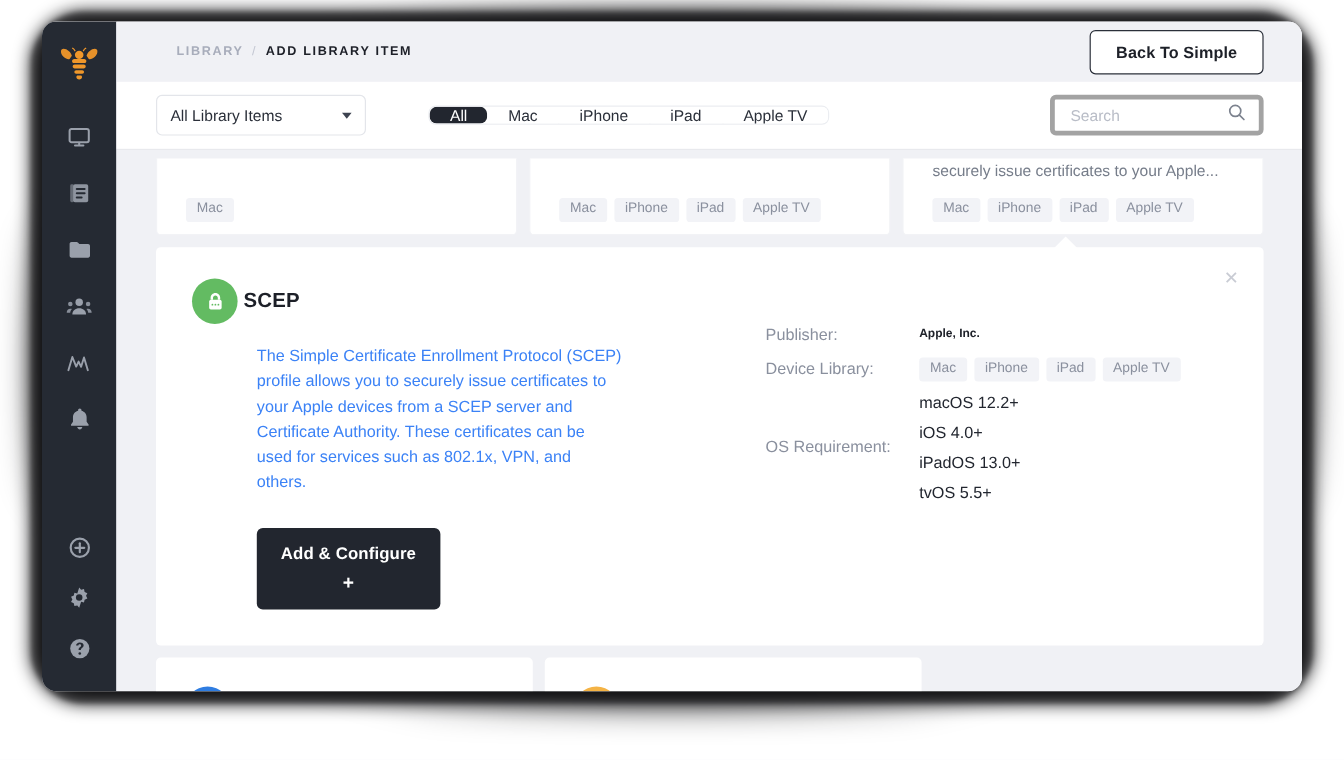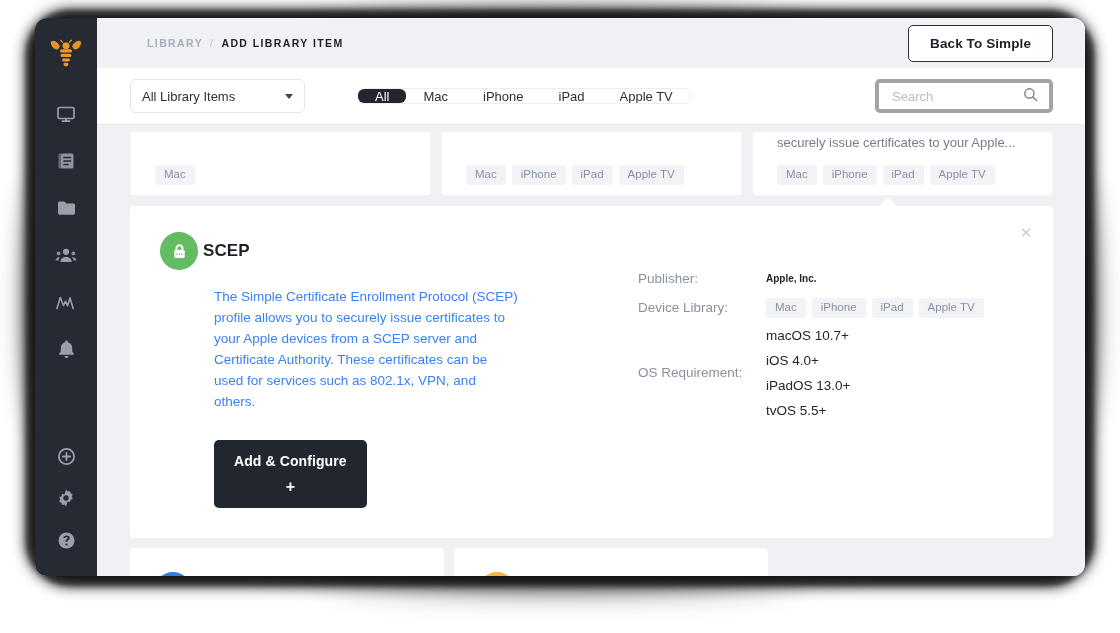--- a/index.html
+++ b/index.html
@@ -616,21 +616,21 @@
                 <div class="meta-badges">
                   <span class="badge">Mac</span>
                   <span class="badge">iPhone</span>
                   <span class="badge">iPad</span>
                   <span class="badge">Apple TV</span>
                 </div>
               </div>
               <div class="meta-row">
                 <div class="meta-label">OS Requirement:</div>
                 <div class="os-list">
-                  <div class="os-item">macOS 10.7+</div>
+                  <div class="os-item">macOS 12.2+</div>
                   <div class="os-item">iOS 4.0+</div>
                   <div class="os-item">iPadOS 13.0+</div>
                   <div class="os-item">tvOS 5.5+</div>
                 </div>
               </div>
             </div>
           </div>
         </div>
 
         <div class="bottom-row">

